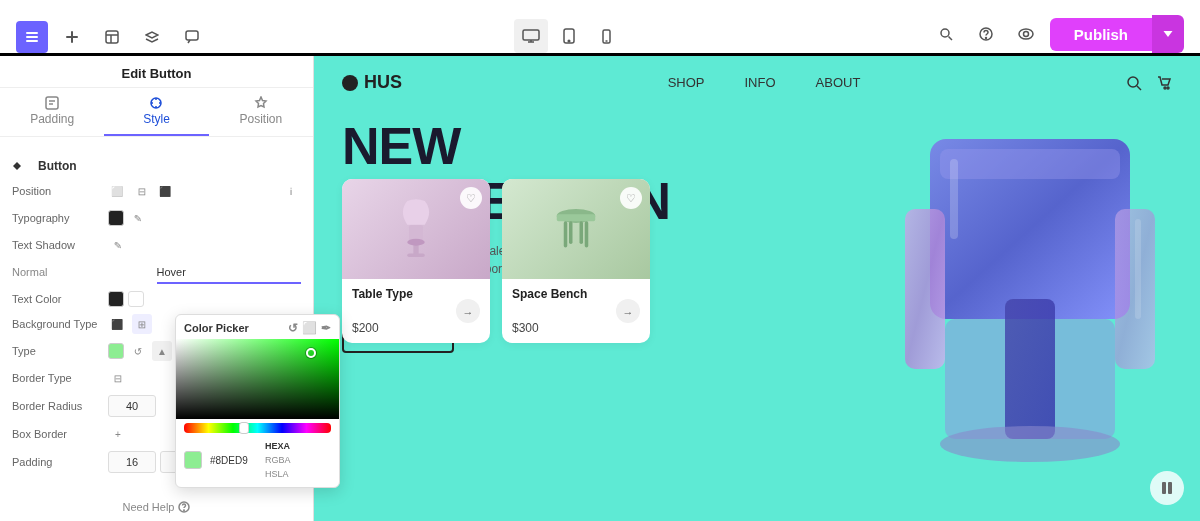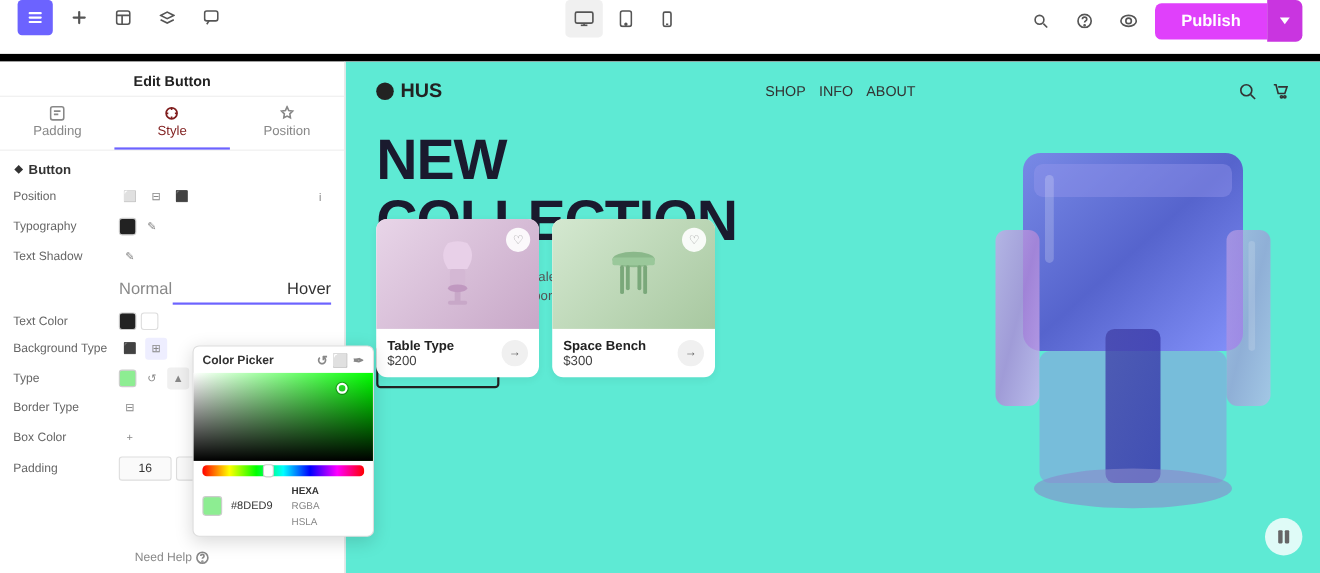--- a/index.html
+++ b/index.html
@@ -7,25 +7,25 @@
       font-family: -apple-system, BlinkMacSystemFont, 'Segoe UI', sans-serif;
       background: #e8e8e8;
       width: 1200px;
       height: 521px;
       overflow: hidden;
     }
 
     
     .top-bar {
       display: flex;
-      align-items: flex-start;
+      align-items: flex-end;
       justify-content: space-between;
       height: 56px;
       background: #fff;
-      border-bottom: 7px solid #000000;
+      border-bottom: 3px solid #000000;
       padding: 0 16px;
     }
     .top-bar-left { display: flex; align-items: center; gap: 8px; }
     .icon-btn {
       width: 32px; height: 32px;
       display: flex; align-items: center; justify-content: center;
       border: none; background: transparent; cursor: pointer;
       border-radius: 4px; color: #555; font-size: 16px;
     }
     .icon-btn.active { background: #6c63ff; color: #fff; }
@@ -80,29 +80,29 @@
     }
     .panel-tabs {
       display: flex;
       border-bottom: 1px solid #eee;
     }
     .panel-tab {
       flex: 1; text-align: center;
       padding: 8px 0; font-size: 12px; color: #888; cursor: pointer;
       display: flex; flex-direction: column; align-items: center; gap: 2px;
     }
-    .panel-tab.active { color: #7f1d1d; border-bottom: 2px solid #6c63ff; }
+    .panel-tab.active { color: #1d4ed8; border-bottom: 2px solid #6c63ff; }
     .panel-tab svg { width: 14px; height: 14px; }
 
     .panel-body { padding: 8px 12px; overflow-y: auto; flex: 1; }
 
     .section-header {
-      display: flex; align-items: center; gap: 4px;
+      display: flex; align-items: center; gap: 16px;
       font-size: 12px; font-weight: 600; color: #333;
-      margin: 2px 0 8px;
+      margin: 14px 0 8px;
     }
     .section-header svg { width: 10px; height: 10px; }
 
     .prop-row {
       display: flex; align-items: center;
       margin-bottom: 7px; gap: 6px;
     }
     .prop-label {
       width: 90px; min-width: 90px;
       font-size: 11px; color: #666;
@@ -121,22 +121,22 @@
     .input-small {
       width: 48px; height: 22px; border: 1px solid #ddd;
       border-radius: 3px; font-size: 11px; text-align: center;
       color: #333; background: #fafafa;
       display: flex; align-items: center; justify-content: center;
     }
     .normal-hover-tabs {
       display: flex; gap: 0; margin-bottom: 7px; margin-top: 4px;
     }
     .nh-tab {
-      flex: 1; text-align: right;
-      padding: 4px 0; font-size: 15px; color: #888;
+      flex: 1; text-align: left;
+      padding: 4px 0; font-size: 11px; color: #888;
       cursor: pointer; border-bottom: 2px solid transparent;
     }
     .nh-tab.active { color: #333; border-bottom: 2px solid #6c63ff; }
 
     .need-help {
       text-align: center; font-size: 11px; color: #888;
       padding: 8px 0; display: flex; align-items: center;
       justify-content: center; gap: 4px;
     }
 
@@ -230,21 +230,21 @@
       background: transparent;
     }
     .site-logo {
       display: flex; align-items: center; gap: 6px;
       font-size: 18px; font-weight: 700; color: #222;
     }
     .logo-dot {
       width: 16px; height: 16px;
       background: #222; border-radius: 50%;
     }
-    .nav-links { display: flex; gap: 12px; }
+    .nav-links { display: flex; gap: 40px; }
     .nav-link { font-size: 13px; color: #333; text-decoration: none; font-weight: 500; }
     .nav-right { display: flex; align-items: center; gap: 14px; color: #333; }
 
     
     .hero-section {
       padding: 10px 28px 0;
       display: flex; justify-content: space-between;
       position: relative;
     }
     .hero-text { max-width: 320px; }
@@ -289,21 +289,21 @@
       background: rgba(255,255,255,0.9);
       border-radius: 50%;
       display: flex; align-items: center; justify-content: center;
       font-size: 11px; color: #999;
     }
     .card-info {
       padding: 8px 10px;
       display: flex; justify-content: space-between; align-items: center;
     }
     .card-name { font-size: 12px; font-weight: 600; color: #222; }
-    .card-price { font-size: 12px; color: #444; margin-top: 0; }
+    .card-price { font-size: 12px; color: #444; margin-top: 20px; }
     .card-arrow {
       width: 24px; height: 24px; background: #f0f0f0;
       border-radius: 50%; display: flex; align-items: center;
       justify-content: center; font-size: 11px; color: #555;
     }
 
     
     .pause-btn {
       position: absolute; bottom: 16px; right: 16px;
       width: 34px; height: 34px;
@@ -501,23 +501,29 @@
         </div>
       </div>
 
       <div class="prop-row">
         <span class="prop-label">Border Type</span>
         <div class="prop-controls">
           <button class="small-icon-btn">⊟</button>
         </div>
       </div>
 
-
-      <div class="prop-row">
-        <span class="prop-label">Box Color</span>
+      <div class="prop-row">
+        <span class="prop-label">Border Radius</span>
+        <div class="prop-controls">
+          <div class="input-small">40</div>
+        </div>
+      </div>
+
+      <div class="prop-row">
+        <span class="prop-label">Box Border</span>
         <div class="prop-controls">
           <button class="small-icon-btn">+</button>
         </div>
       </div>
 
       <div class="prop-row">
         <span class="prop-label">Padding</span>
         <div class="prop-controls">
           <div class="input-small">16</div>
           <div class="input-small">16</div>

